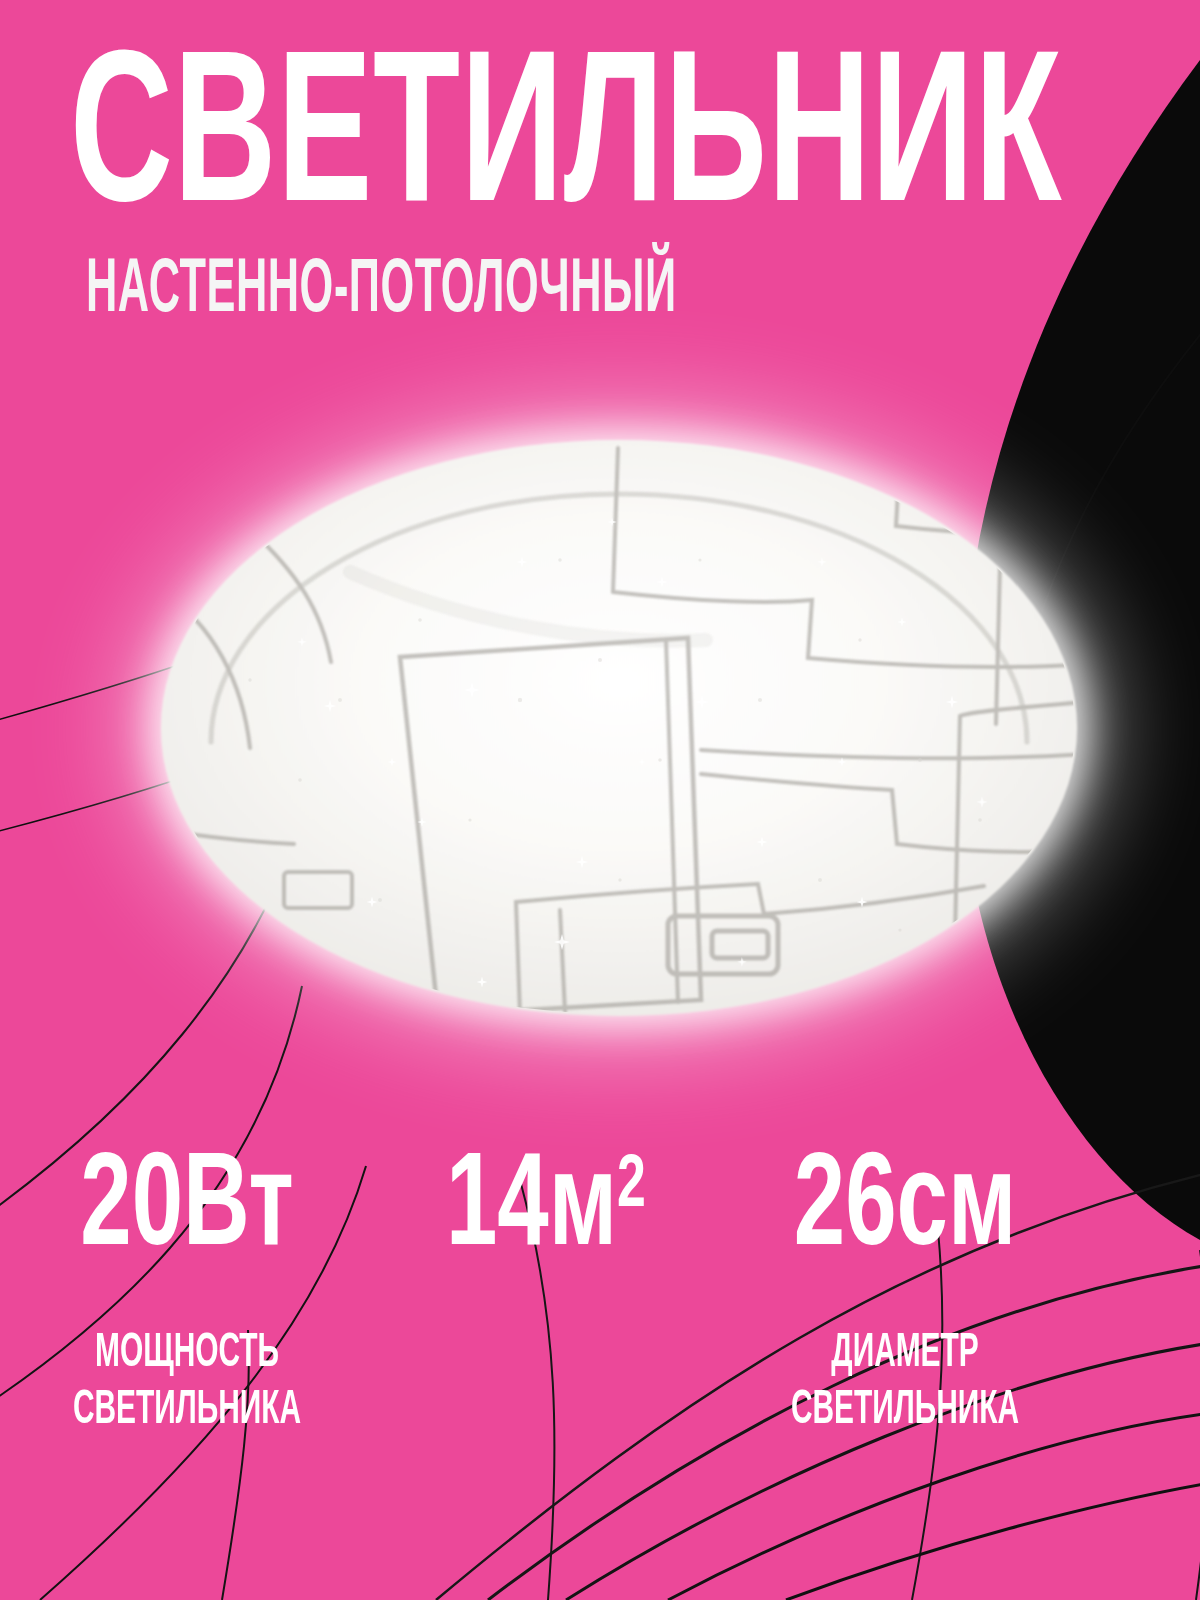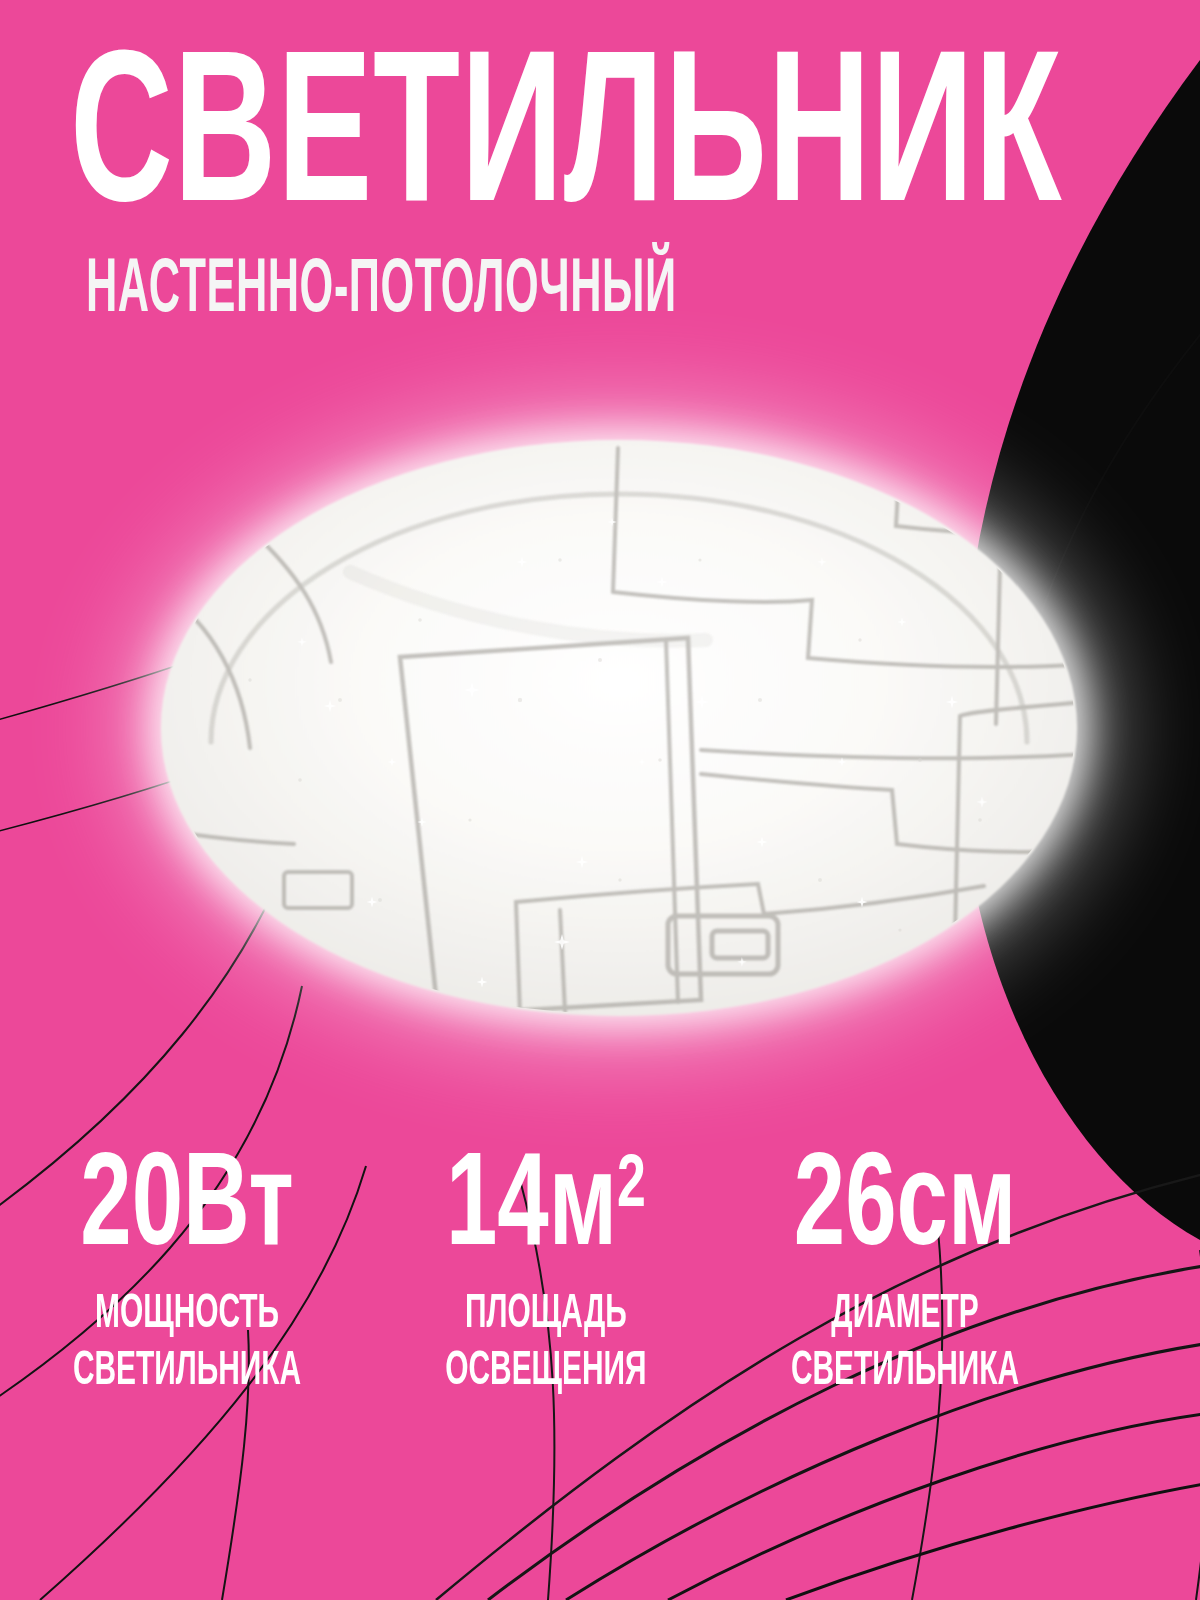--- a/index.html
+++ b/index.html
@@ -21,21 +21,21 @@
     transform:scaleX(.57);transform-origin:0 0;white-space:nowrap;color:#f5f5f5;
   }
 
   .specs{position:absolute;top:1133px;left:0;width:1092px;display:flex;}
   .spec{width:400px;display:flex;flex-direction:column;text-align:center;}
   .value{
     font-size:132px;font-weight:700;line-height:132px;white-space:nowrap;
     transform:scaleX(.70);
   }
   .value sup{font-size:74px;line-height:0;vertical-align:38px;}
-  .label{margin-top:17px;font-size:49px;font-weight:700;text-align:center;}
+  .label{margin-top:56px;font-size:49px;font-weight:700;text-align:center;}
   .label .line{display:block;line-height:57px;white-space:nowrap;transform:scaleX(.61);}
 </style>
 </head>
 <body>
 
 <div class="canvas">
 
   <svg class="layer" viewBox="0 0 1200 1600" aria-hidden="true">
     <path d="M 1200 60 C 1020 300 940 560 965 830 C 990 1030 1090 1180 1200 1240 Z" fill="#0a0a0a"></path>
     <path d="M 1204 330 C 1066 500 996 676 1006 862" stroke="#0e0e0e" stroke-width="2" fill="none"></path>
@@ -160,24 +160,20 @@
   <section class="specs">
     <div class="spec">
       <div class="value"><span>20</span><span>Вт</span><sup></sup></div>
       <div class="label">
         <span class="line">МОЩНОСТЬ</span>
         <span class="line">СВЕТИЛЬНИКА</span>
       </div>
     </div>
     <div class="spec">
       <div class="value"><span>14</span><span>м</span><sup>2</sup></div>
-      <div class="label">
-        <span class="line">ПЛОЩАДЬ</span>
-        <span class="line">ОСВЕЩЕНИЯ</span>
-      </div>
     </div>
     <div class="spec">
       <div class="value"><span>26</span><span>см</span><sup></sup></div>
       <div class="label">
         <span class="line">ДИАМЕТР</span>
         <span class="line">СВЕТИЛЬНИКА</span>
       </div>
     </div>
   </section>
 

